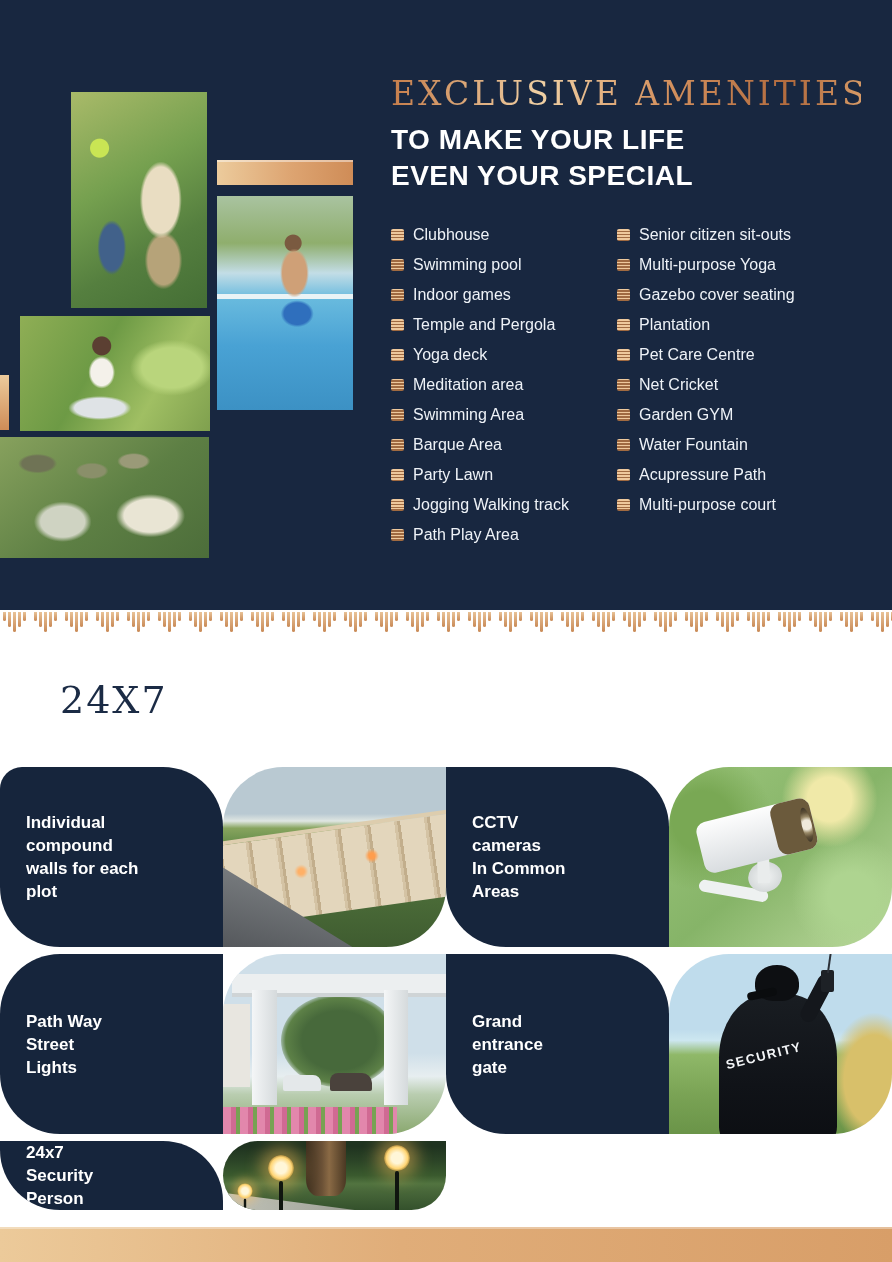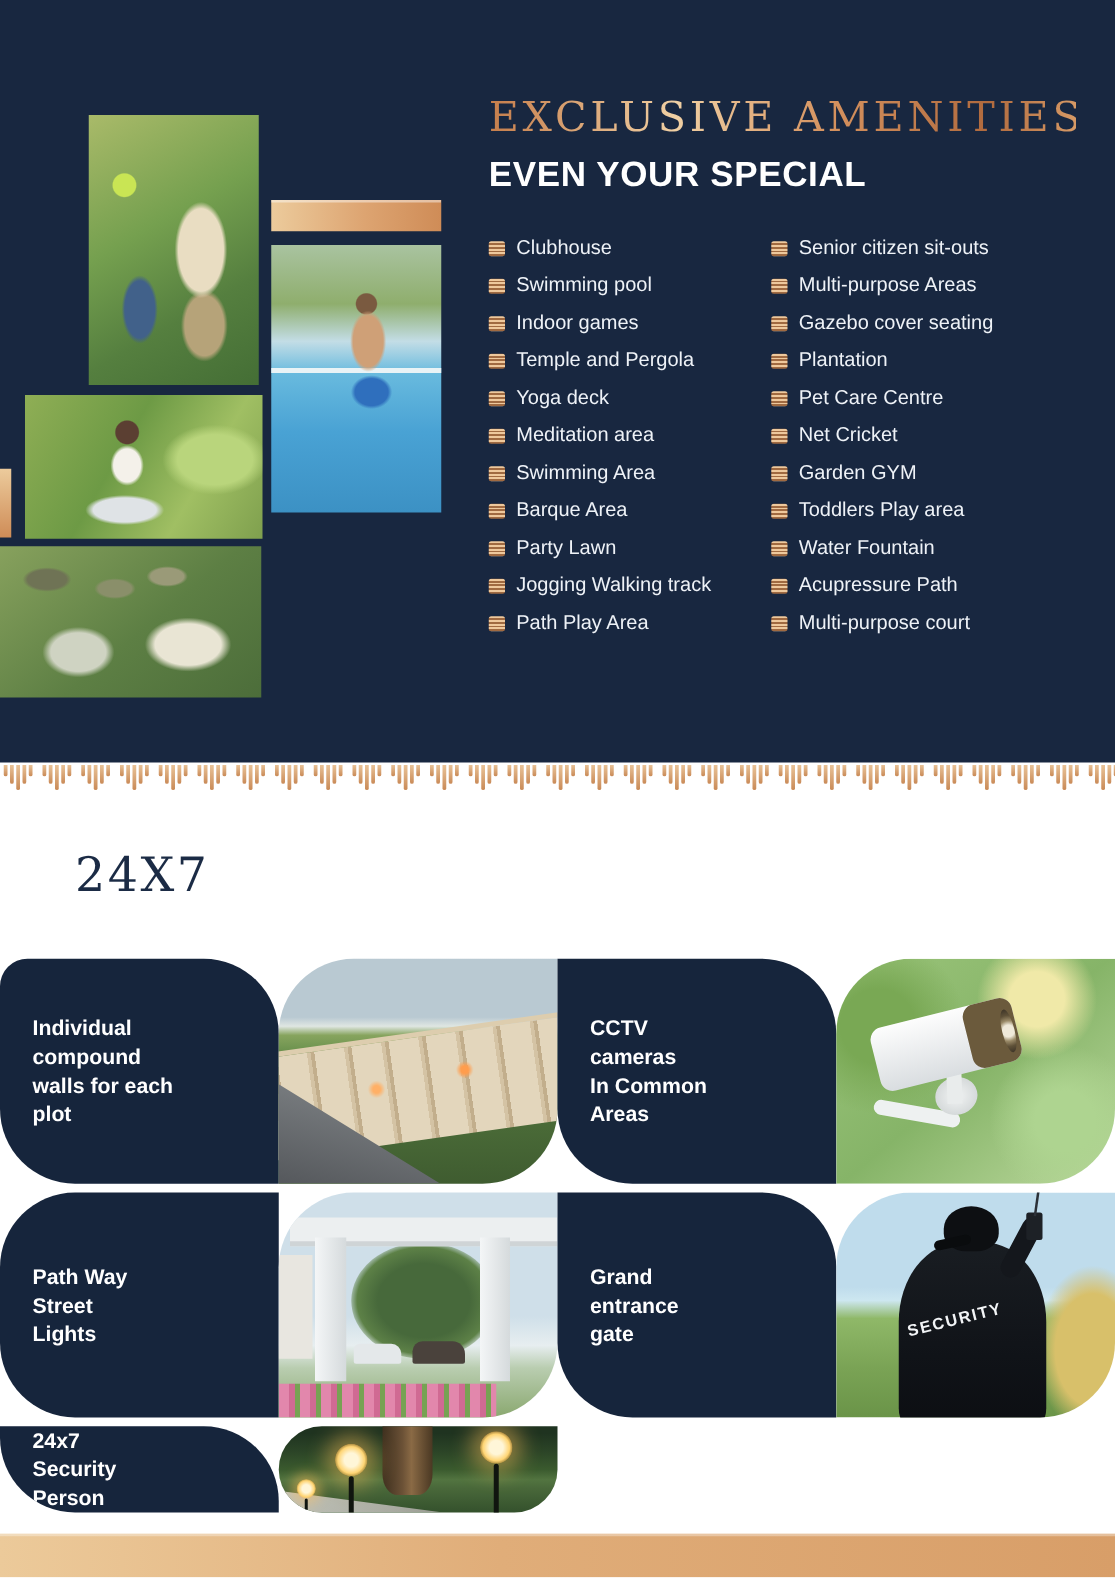--- a/index.html
+++ b/index.html
@@ -194,20 +194,21 @@
     <div class="ph ph-family"></div>
     <div class="bar-h"></div>
     <div class="ph ph-pool"></div>
     <div class="ph ph-yoga"></div>
     <div class="bar-v"></div>
     <div class="ph ph-seniors"></div>
 
     <div class="hero-text">
       <div class="hero-title">EXCLUSIVE AMENITIES</div>
       <div class="hero-sub">
+        <div>TO MAKE  YOUR LIFE</div>
         <div>EVEN YOUR SPECIAL</div>
       </div>
 
       <div class="amenities">
         <ul class="col-1">
           <li>
               <span class="blt"></span>
               <span>Clubhouse</span>
             </li>
           <li>
@@ -251,45 +252,41 @@
               <span>Path Play Area</span>
             </li>
         </ul>
         <ul class="col-2">
           <li>
               <span class="blt"></span>
               <span>Senior citizen sit-outs</span>
             </li>
           <li>
               <span class="blt"></span>
-              <span>Multi-purpose Areas</span>
+              <span>Multi-purpose Yoga</span>
             </li>
           <li>
               <span class="blt"></span>
               <span>Gazebo cover seating</span>
             </li>
           <li>
               <span class="blt"></span>
               <span>Plantation</span>
             </li>
           <li>
               <span class="blt"></span>
               <span>Pet Care Centre</span>
             </li>
           <li>
               <span class="blt"></span>
               <span>Net Cricket</span>
             </li>
           <li>
               <span class="blt"></span>
               <span>Garden GYM</span>
-            </li>
-          <li>
-              <span class="blt"></span>
-              <span>Toddlers Play area</span>
             </li>
           <li>
               <span class="blt"></span>
               <span>Water Fountain</span>
             </li>
           <li>
               <span class="blt"></span>
               <span>Acupressure Path</span>
             </li>
           <li>

